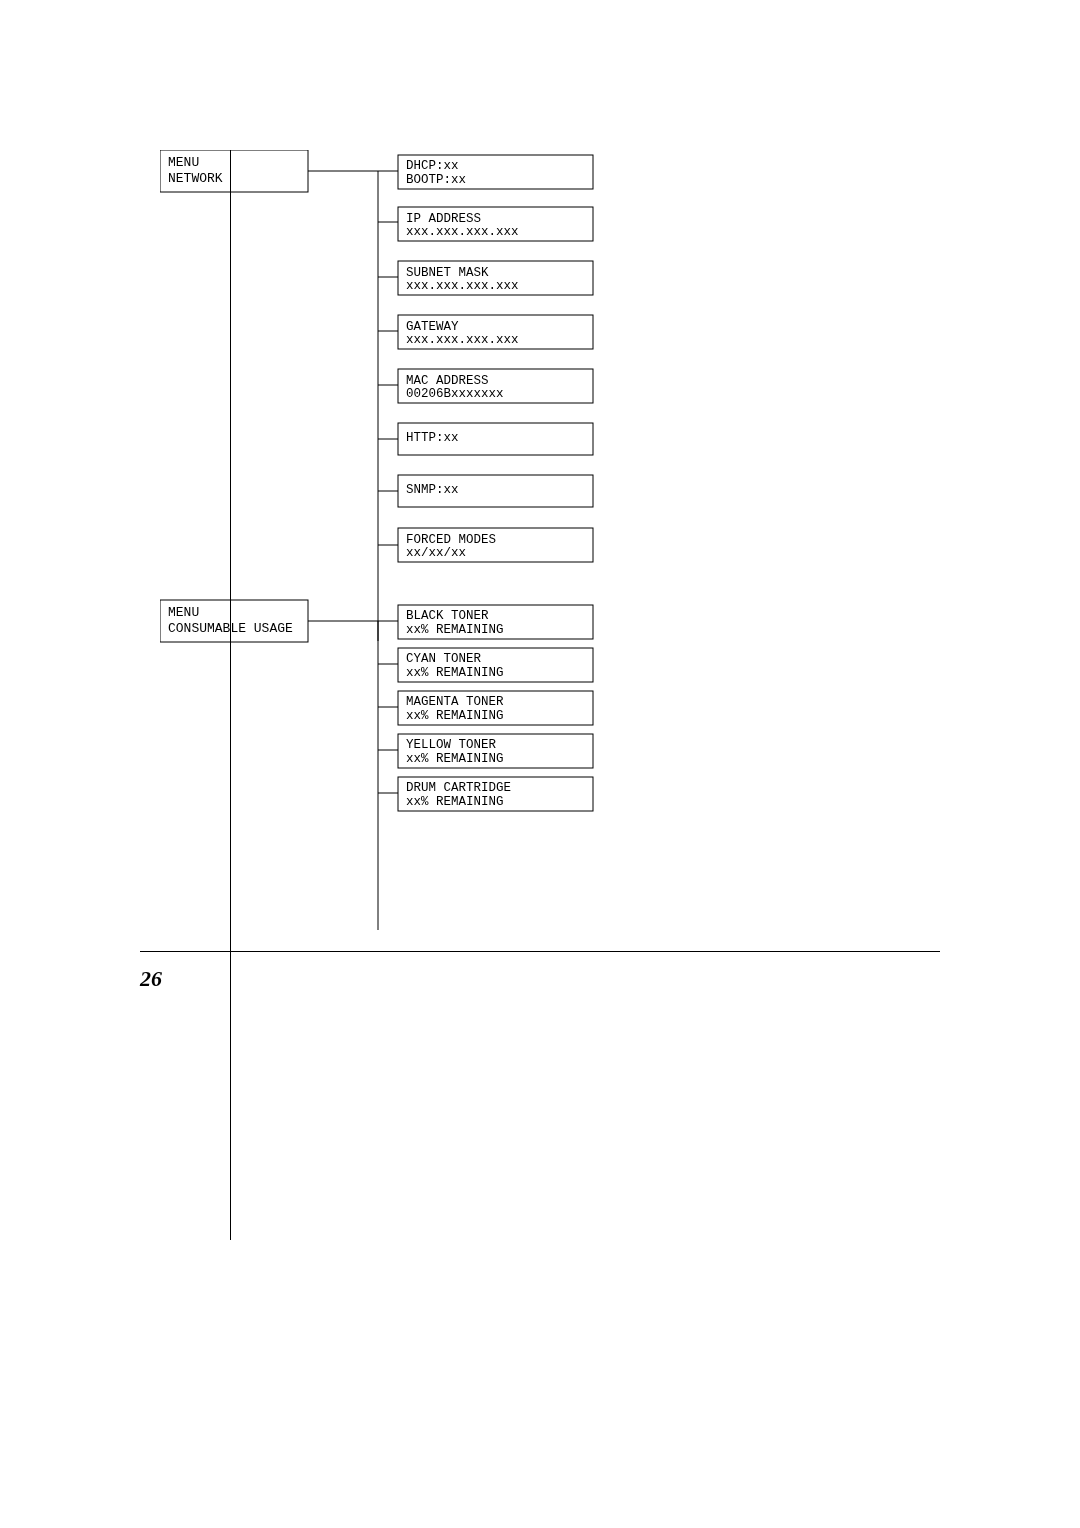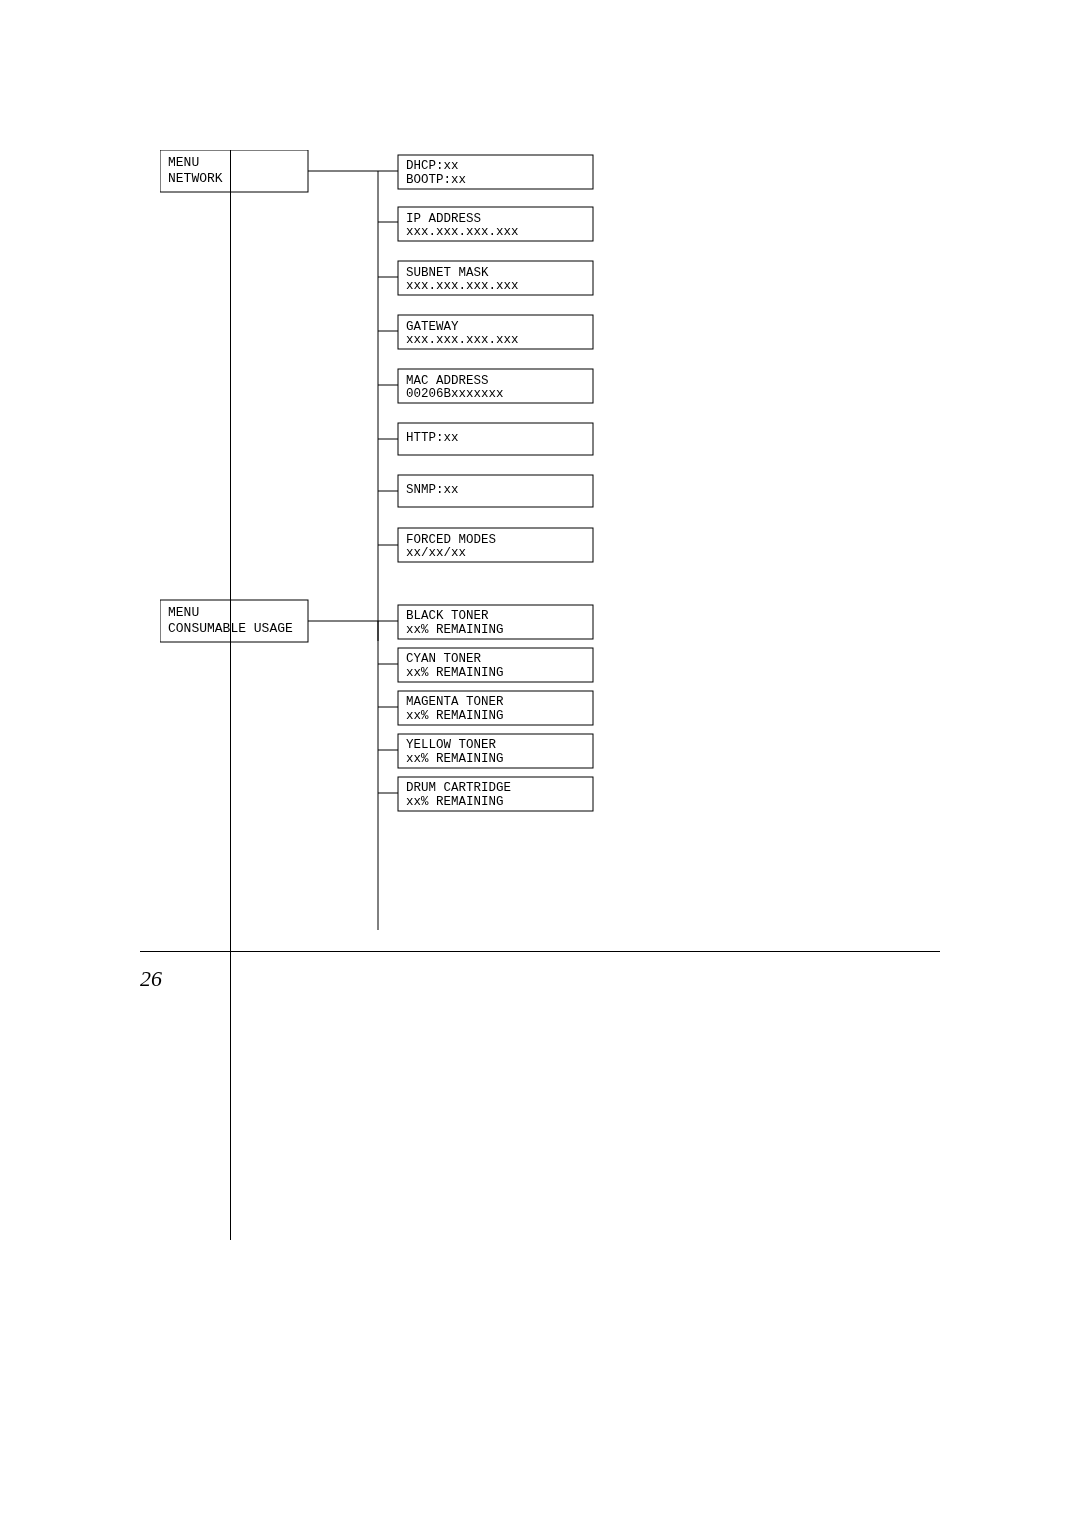--- a/index.html
+++ b/index.html
@@ -37,20 +37,21 @@
 
     
     .footer {
       position: absolute;
       bottom: 160px;
       left: 0;
       right: 0;
       display: flex;
       align-items: flex-start;
       padding: 0 140px;
+      font-weight: bold;
     }
 
     .footer-page-number {
       font-size: 22px;
       font-style: italic;
       font-family: Georgia, serif;
       color: #000;
     }
 
     .footer-title {

